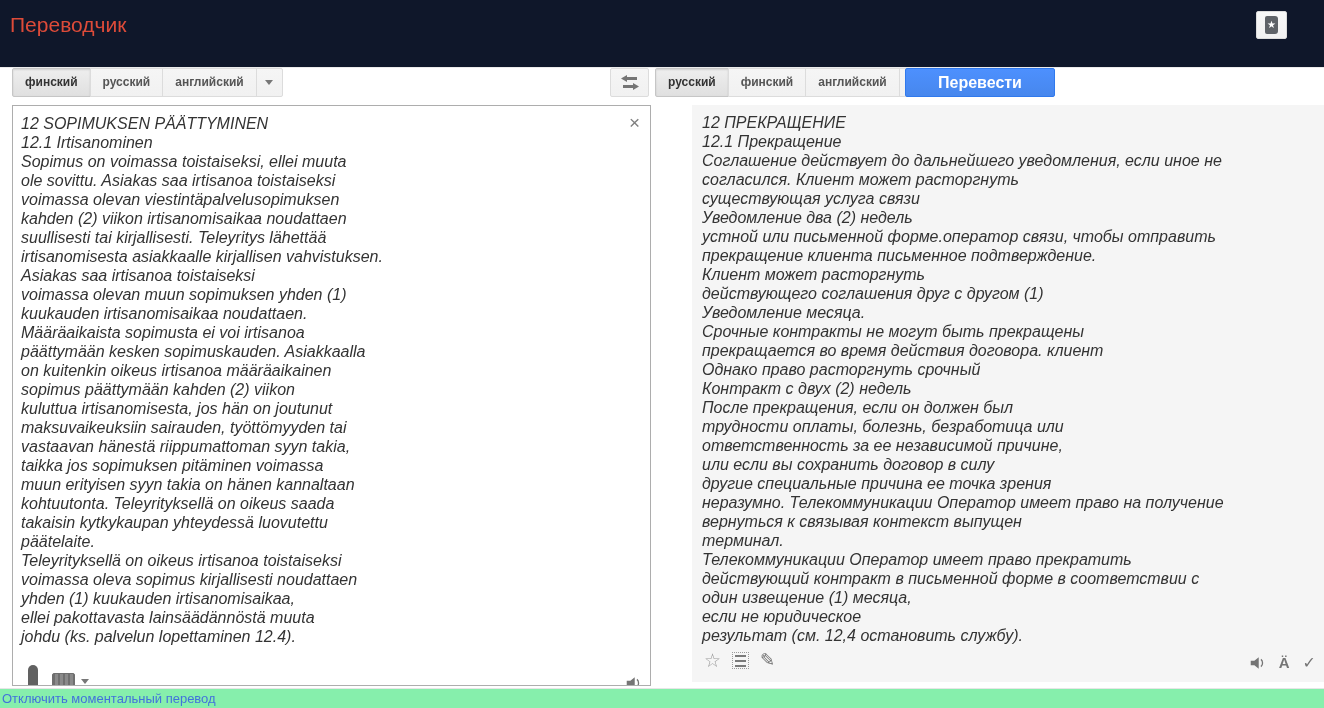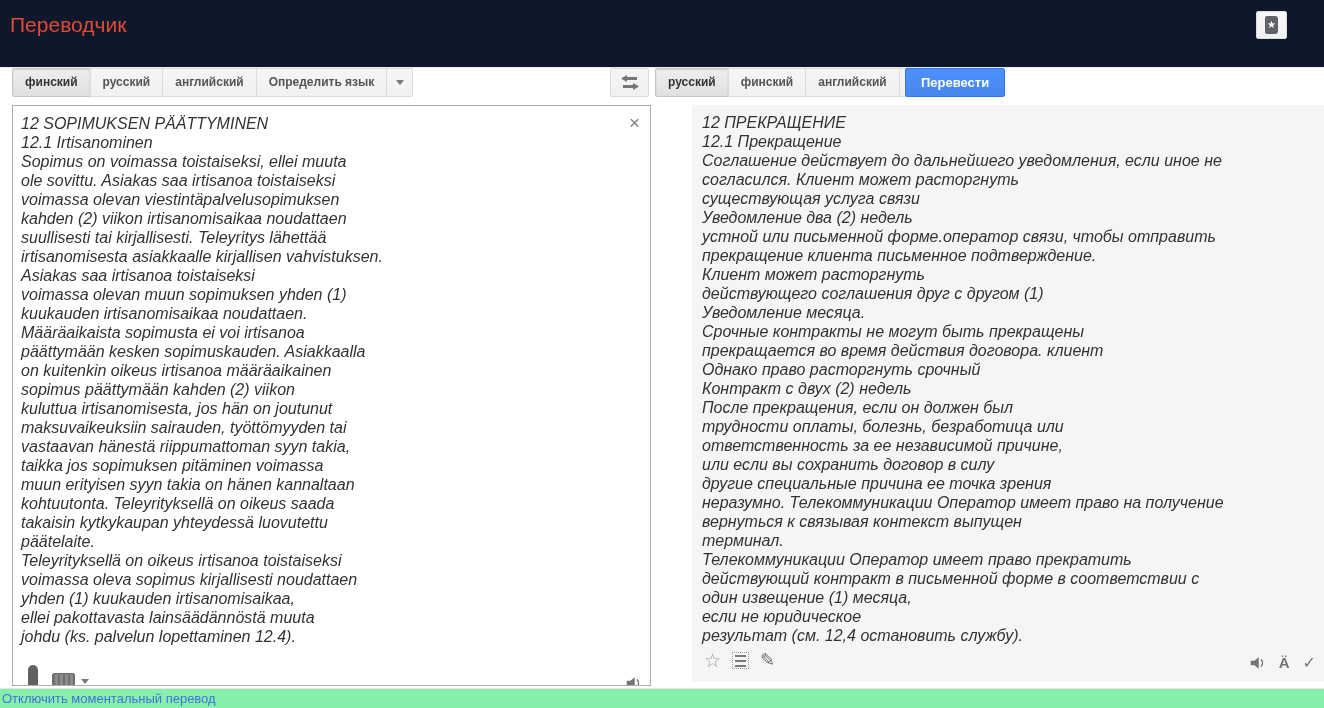--- a/index.html
+++ b/index.html
@@ -38,22 +38,22 @@
   .lang-group-left .gbtn:first-child,
   .lang-group-right .gbtn:first-child { border-radius: 2px 0 0 2px; }
   .dd-btn { width: 27px; padding: 0; border-radius: 0 2px 2px 0;
             display: flex; align-items: center; justify-content: center; }
   .caret { width: 0; height: 0; border-left: 4px solid transparent;
            border-right: 4px solid transparent; border-top: 5px solid #777; }
   .swap-btn { position: absolute; left: 610px; top: 68px; width: 39px; height: 29px;
               background: linear-gradient(#f5f5f5,#f1f1f1); border: 1px solid #dcdcdc;
               border-radius: 2px; cursor: pointer; display: flex;
               align-items: center; justify-content: center; }
-  .translate-btn { position: absolute; left: 905px; top: 68px; height: 29px; padding: 0 15px;
-                   font-size: 13px; font-weight: bold; color: #fff;
+  .translate-btn { position: absolute; left: 905px; top: 68px; height: 29px; padding: 0 32px;
+                   font-size: 16px; font-weight: bold; color: #fff;
                    background: linear-gradient(#4d90fe,#4787ed); border: 1px solid #3079ed;
                    border-radius: 2px; cursor: pointer; font-family: inherit; }
 
   
   .source-panel { position: absolute; left: 12px; top: 105px; width: 639px; height: 581px;
                   background: #fff; border: 1px solid #adadad; overflow: hidden; }
   .target-panel { position: absolute; left: 692px; top: 105px; width: 638px; height: 577px;
                   background: #f5f5f5; overflow: hidden; }
   .panel-text { padding: 8px 36px 0 8px; font-size: 16px; line-height: 19px; color: #333;
                 white-space: pre-line; font-style: italic; }
@@ -100,21 +100,20 @@
     <div class="phrasebook-book">
         <span>★</span>
       </div>
   </div>
 </div>
 
 <div class="lang-group-left">
   <button class="gbtn selected">финский</button>
   <button class="gbtn">русский</button>
   <button class="gbtn">английский</button>
-  <button class="gbtn">Определить язык</button>
   <button class="gbtn dd-btn">
     <span class="caret"></span>
   </button>
 </div>
 
 <div class="swap-btn">
   <svg width="18" height="15" viewBox="0 0 18 15">
     <polygon points="6,0 6,7 0,3.5" fill="#757575"></polygon>
       <rect x="6" y="2" width="10" height="3" fill="#757575"></rect>
     <polygon points="12,8 12,15 18,11.5" fill="#757575"></polygon>

